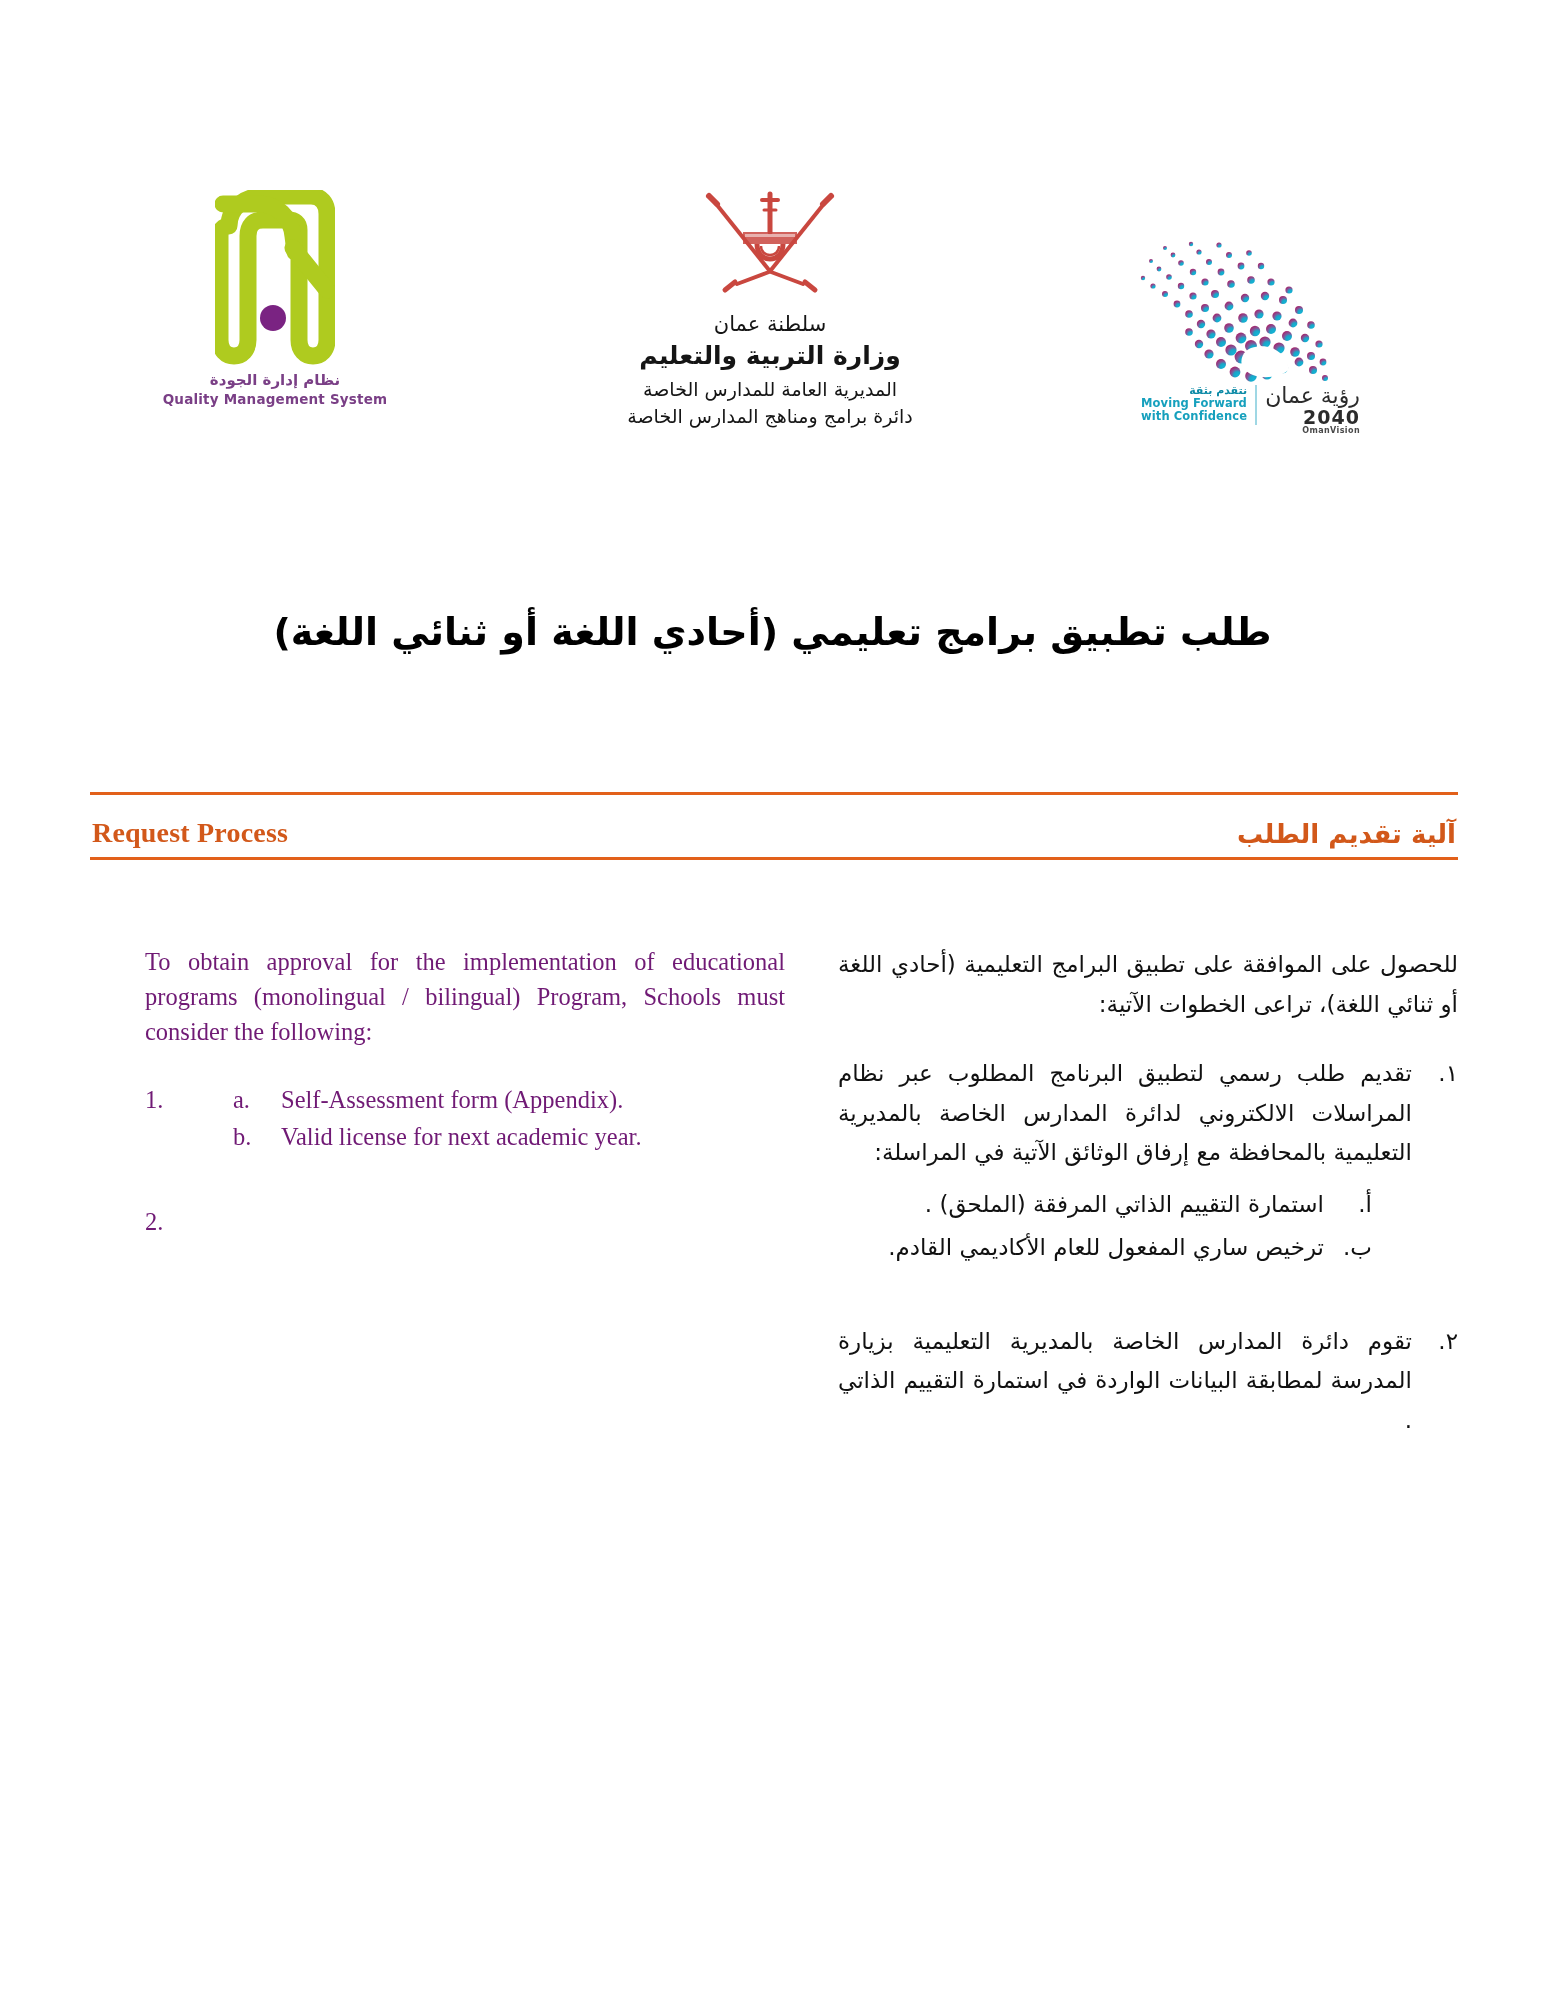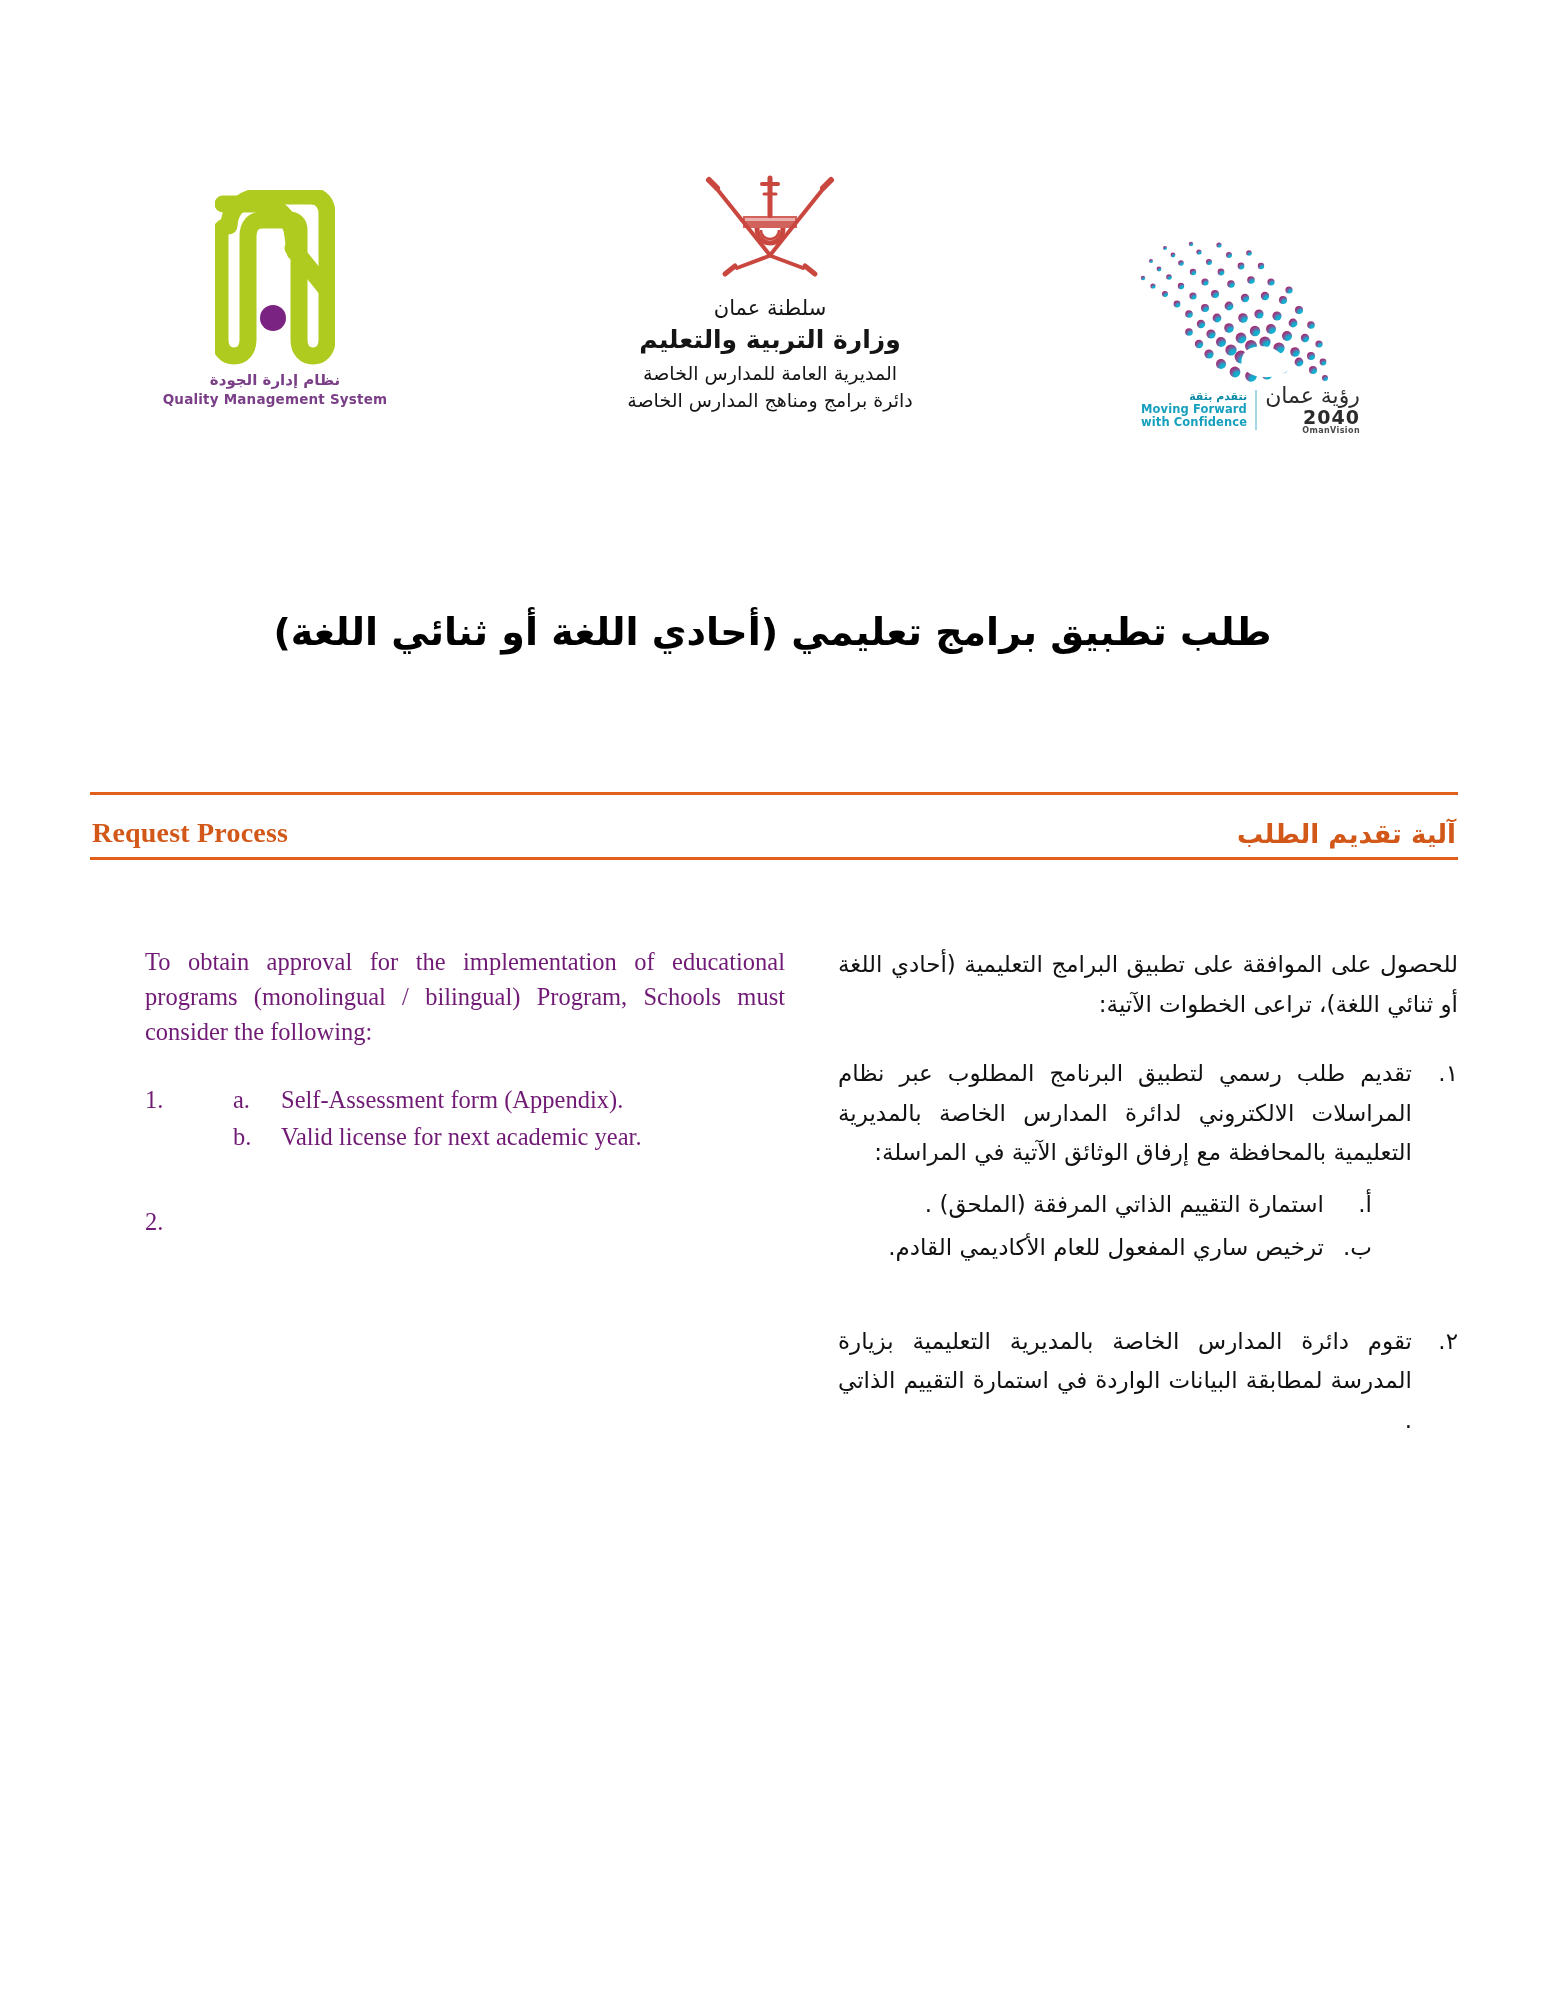--- a/index.html
+++ b/index.html
@@ -66,21 +66,21 @@
     font-weight: bold;
     color: #7a3f86;
     letter-spacing: 0.2px;
     margin-top: 1px;
   }
 
   
   .moe-logo {
     position: absolute;
     left: 555px;
-    top: 0;
+    top: 16px;
     width: 430px;
     text-align: center;
   }
   .khanjar { margin: 0 auto 4px; display: block; }
   .moe-lines {
     font-family: "DejaVu Sans", sans-serif;
     color: #151515;
     line-height: 1.38;
   }
   .moe-lines div { direction: rtl; }
@@ -98,21 +98,20 @@
     height: 230px;
   }
   .vision-burst { position: absolute; left: 55px; top: 0; }
   .vision-textrow {
     position: absolute;
     left: 0;
     top: 155px;
     width: 360px;
     display: flex;
     flex-direction: row;
-    align-items: center;
     justify-content: flex-end;
     gap: 8px;
   }
   .vision-tagline {
     text-align: right;
     direction: rtl;
     line-height: 1.12;
   }
   .vt-ar {
     font-family: "DejaVu Sans", sans-serif;

